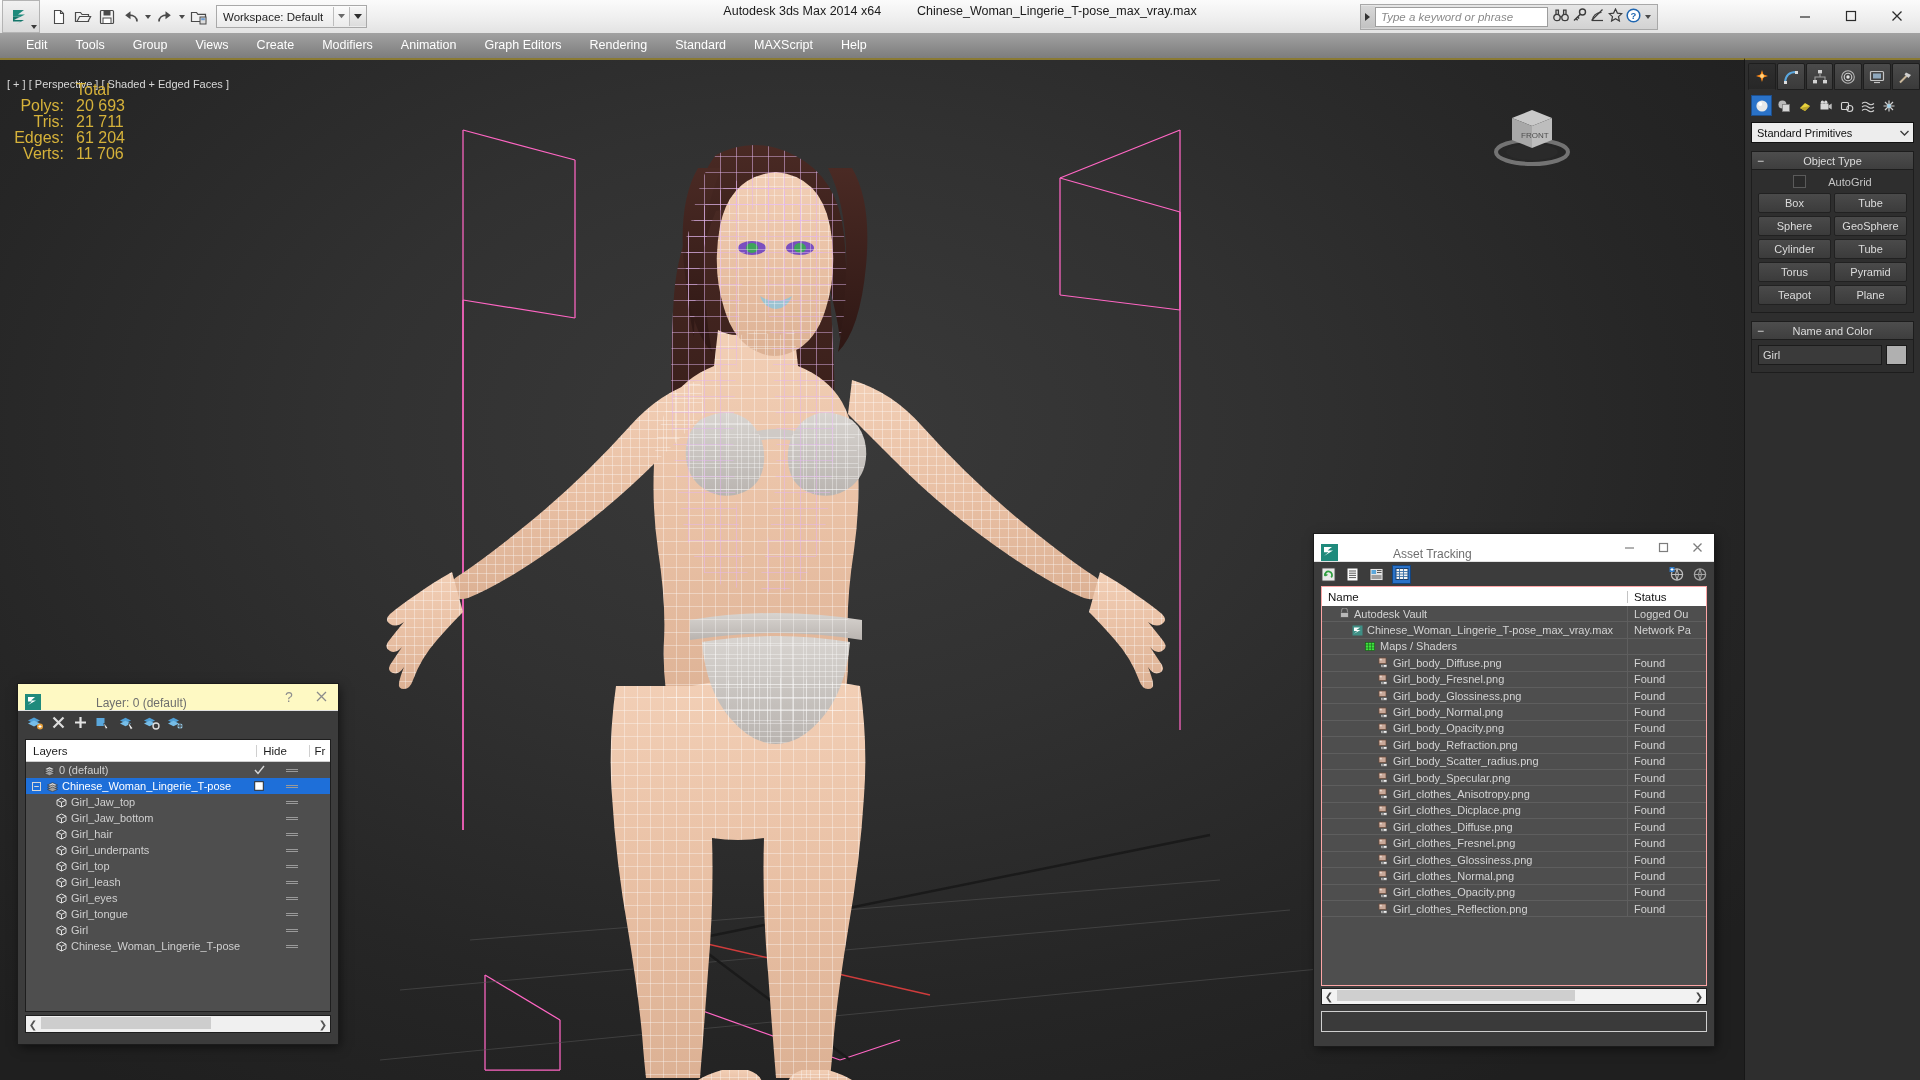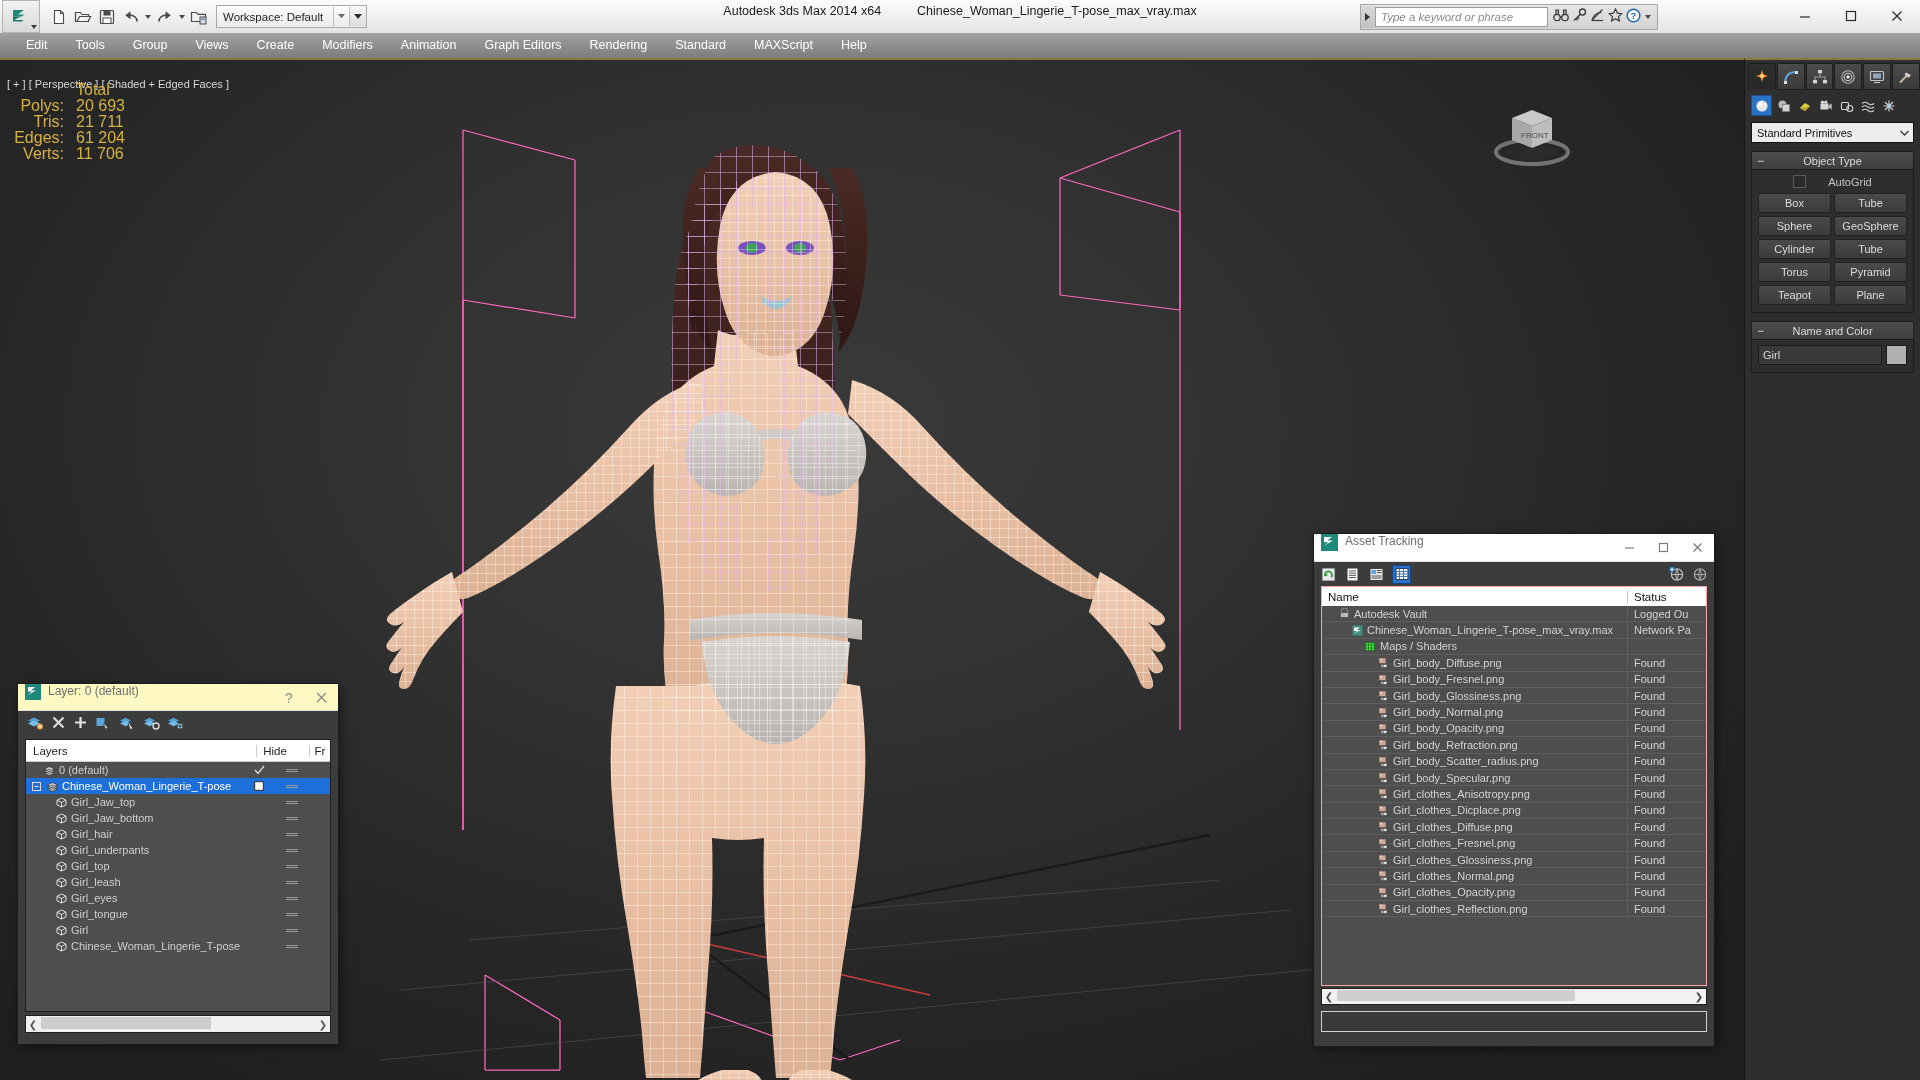--- a/index.html
+++ b/index.html
@@ -186,22 +186,22 @@
   .nameinput {
     flex: 1; height: 18px; background: #3a3a3a; border: 1px solid #1b1b1b;
     font-size: 11px; color: #dadada; display: flex; align-items: center;
     padding-left: 4px;
   }
   .swatch { width: 19px; height: 18px; background: #b0b0b0; border: 1px solid #1b1b1b; }
 
   
   .dialog { position: absolute; background: #3a3a3a; box-shadow: 0 0 0 1px #1b1b1b, 2px 3px 10px rgba(0,0,0,.55); }
   .dlg-title {
-    height: 28px; background: #ffffff; display: flex; align-items: flex-start;
-    padding-left: 7px; border-bottom: 1px solid #e2e2e2;
+    height: 28px; background: #ffffff; display: flex; align-items: flex-end;
+    padding-left: 7px; border-bottom: 1px solid #e2e2e2; gap: 48px;
   }
   .dlg-title .ttxt { font-size: 12px; color: #6e6e6e; margin-left: 7px; }
   .dlg-btns { margin-left: auto; display: flex; }
   .dlg-btns .b {
     width: 34px; height: 27px; display: flex; align-items: center; justify-content: center;
     color: #6a6a6a; font-size: 13px;
   }
 
   
   #layerDlg { left: 18px; top: 684px; width: 320px; height: 360px; background: #3c3c3c; }

